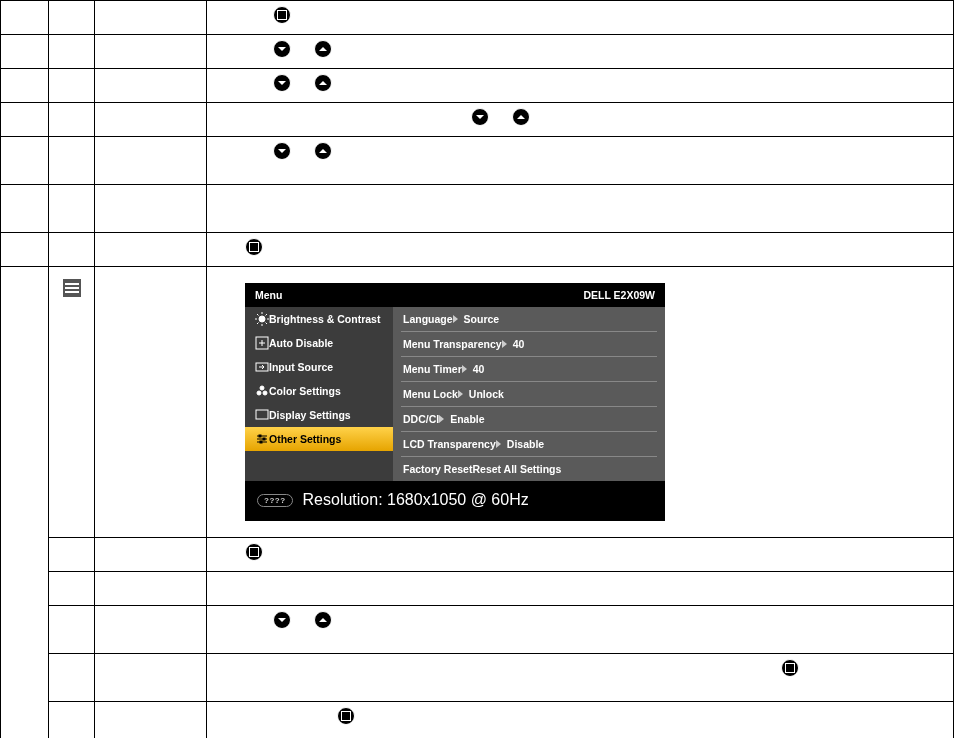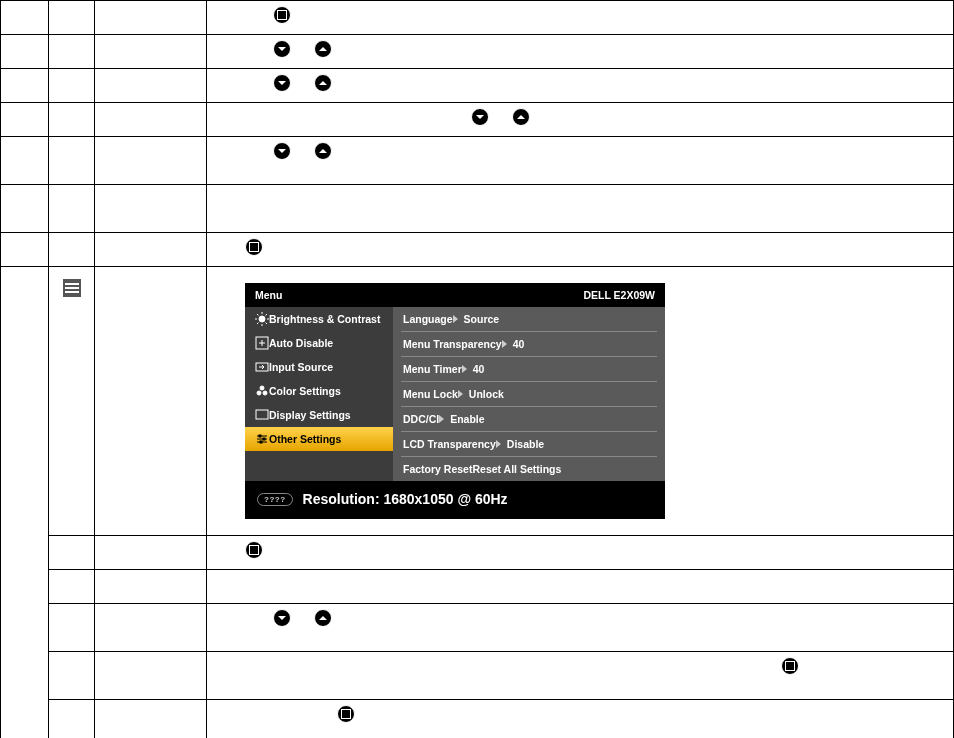--- a/index.html
+++ b/index.html
@@ -84,21 +84,21 @@
 
   .osd-footer {
     display: flex; align-items: center; gap: 10px;
     padding: 10px 12px 12px 12px;
     background: #000;
   }
   .osd-footer .badge {
     border: 1px solid #888; border-radius: 9px;
     font-size: 8px; padding: 1px 6px; color: #ccc; letter-spacing: 0.5px;
   }
-  .osd-footer .res { font-weight: bold; font-size: 14px; }
+  .osd-footer .res { font-weight: normal; font-size: 16px; }
   .spacer-sm { display:inline-block; width: 14px; }
   .pad-left-1 { display:inline-block; width: 56px; }
   .pad-left-2 { display:inline-block; width: 254px; }
   .pad-left-3 { display:inline-block; width: 28px; }
   .pad-left-4 { display:inline-block; width: 120px; }
   .pad-left-5 { display:inline-block; width: 564px; }
 
 </style>
 </head>
 <body>

